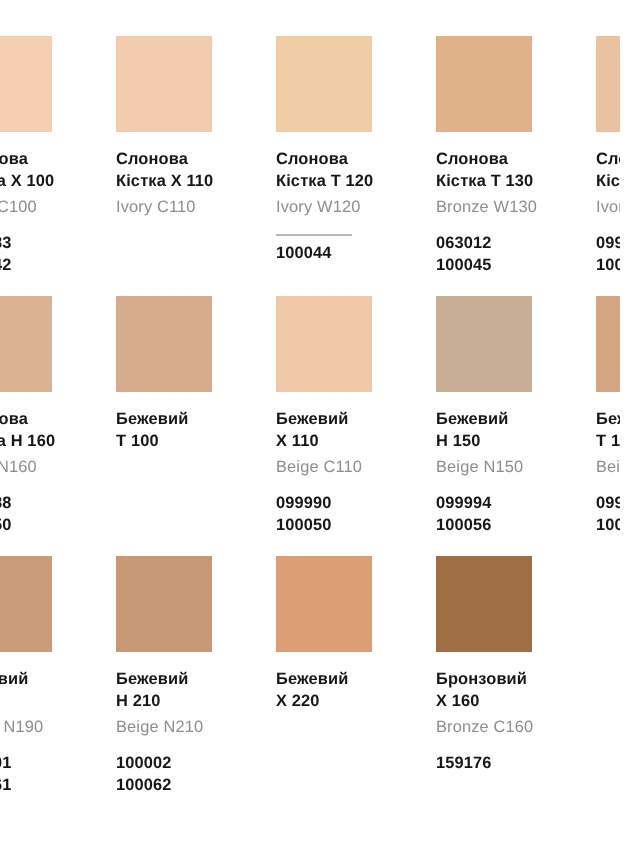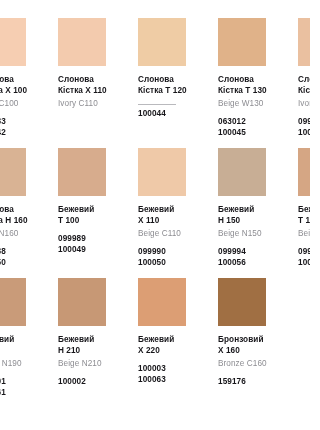--- a/index.html
+++ b/index.html
@@ -117,32 +117,33 @@
           <div class="name-ua">Слонова
 Кістка X 110</div>
           <div class="name-en">Ivory C110</div>
         </div>
       </div>
       <div class="cell">
         <div class="swatch" style="background: rgb(239, 204, 165);"></div>
         <div class="names">
           <div class="name-ua">Слонова
 Кістка T 120</div>
+          <div class="name-en">Ivory W120</div>
         </div>
         <div class="codes">
           <div class="code rule"></div>
           <div class="code">100044</div>
         </div>
       </div>
       <div class="cell">
         <div class="swatch" style="background: rgb(224, 178, 137);"></div>
         <div class="names">
           <div class="name-ua">Слонова
 Кістка T 130</div>
-          <div class="name-en">Beige W130</div>
+          <div class="name-en">Bronze W130</div>
         </div>
         <div class="codes">
           <div class="code">063012</div>
           <div class="code">100045</div>
         </div>
       </div>
       <div class="cell">
         <div class="swatch" style="background: rgb(234, 192, 160);"></div>
         <div class="names">
           <div class="name-ua">Слонова
@@ -165,24 +166,20 @@
           <div class="code">099988</div>
           <div class="code">100050</div>
         </div>
       </div>
       <div class="cell">
         <div class="swatch" style="background: rgb(215, 172, 141);"></div>
         <div class="names">
           <div class="name-ua">Бежевий
 T 100</div>
         </div>
-        <div class="codes">
-          <div class="code">099989</div>
-          <div class="code">100049</div>
-        </div>
       </div>
       <div class="cell">
         <div class="swatch" style="background: rgb(239, 201, 168);"></div>
         <div class="names">
           <div class="name-ua">Бежевий
 X 110</div>
           <div class="name-en">Beige C110</div>
         </div>
         <div class="codes">
           <div class="code">099990</div>
@@ -227,31 +224,28 @@
       </div>
       <div class="cell">
         <div class="swatch" style="background: rgb(199, 152, 117);"></div>
         <div class="names">
           <div class="name-ua">Бежевий
 H 210</div>
           <div class="name-en">Beige N210</div>
         </div>
         <div class="codes">
           <div class="code">100002</div>
+          <div class="code">100062</div>
         </div>
       </div>
       <div class="cell">
         <div class="swatch" style="background: rgb(220, 158, 116);"></div>
         <div class="names">
           <div class="name-ua">Бежевий
 X 220</div>
-        </div>
-        <div class="codes">
-          <div class="code">100003</div>
-          <div class="code">100063</div>
         </div>
       </div>
       <div class="cell">
         <div class="swatch" style="background: rgb(160, 111, 67);"></div>
         <div class="names">
           <div class="name-ua">Бронзовий
 X 160</div>
           <div class="name-en">Bronze C160</div>
         </div>
         <div class="codes">

